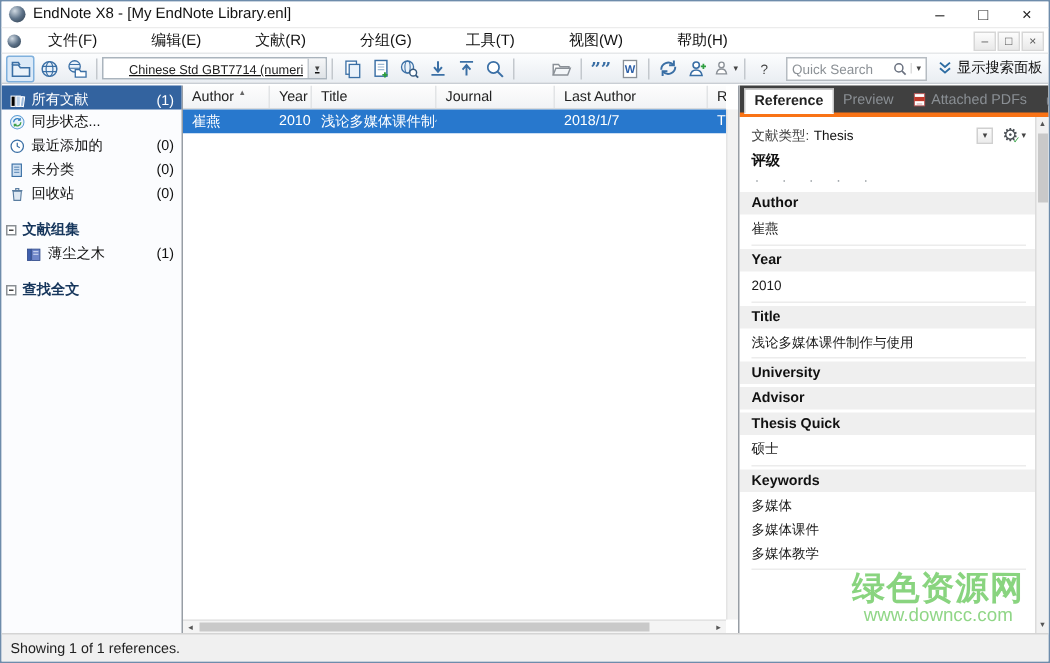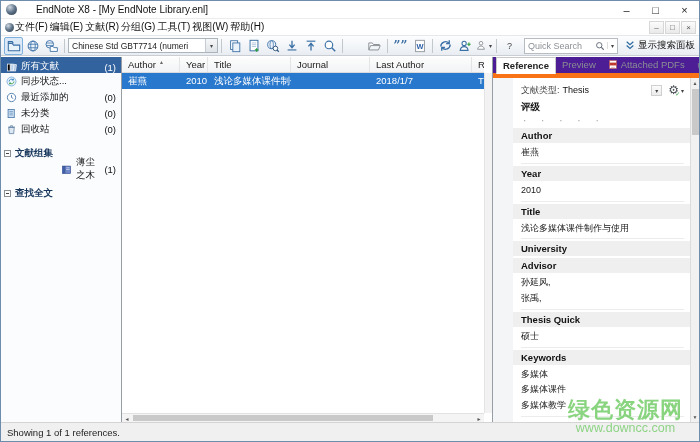--- a/index.html
+++ b/index.html
@@ -5,98 +5,98 @@
   * { margin:0; padding:0; box-sizing:border-box; }
   html,body { background:#d8d8d8; }
   .window{
     width:700px;height:442px;position:relative;margin:0 auto;
     border:1px solid #6e8cab;background:#fff;overflow:hidden;
     font-family:"Liberation Sans","DejaVu Sans",sans-serif;font-size:9px;color:#111;
   }
   
   .titlebar{height:18px;display:flex;align-items:center;background:#fff;padding-left:5px;border-bottom:1px solid #ececec;}
   .ball{width:11px;height:11px;border-radius:50%;background:radial-gradient(circle at 35% 30%, #cfd9e2 0%, #5d7288 50%, #273747 100%);flex:none;}
-  .title-text{font-size:10px;margin-left:19px;white-space:nowrap;}
+  .title-text{font-size:10px;margin-left:5px;white-space:nowrap;}
   .win-controls{margin-left:auto;display:flex;height:100%;}
   .wc{width:29px;height:100%;display:flex;align-items:center;justify-content:center;font-size:11px;color:#222;}
   
   .menubar{height:17px;display:flex;align-items:center;background:#fff;padding-left:4px;font-size:10px;border-bottom:1px solid #e6e8ea;}
   .ball.small{width:9px;height:9px;}
-  .menu-item{padding:0 1px;white-space:nowrap;}
+  .menu-item{padding:0 18px;white-space:nowrap;}
   .child-controls{margin-left:auto;display:flex;margin-right:3px;}
   .cc{width:15px;height:13px;display:flex;align-items:center;justify-content:center;font-size:8px;color:#555;border:1px solid #d7d7d7;background:linear-gradient(#fcfcfc,#e9e9e9);margin-left:1px;}
   
   .toolbar{height:20px;background:linear-gradient(#fcfdfe,#e9edf2);border-bottom:1px solid #c9ced4;display:flex;align-items:center;padding:0 3px;}
   .tbtn{height:18px;min-width:19px;display:flex;align-items:center;justify-content:center;flex:none;}
   .tbtn.selected{border:1px solid #7fb0dd;background:#dceaf8;border-radius:2px;}
   .tsep{width:1px;height:14px;background:#c3c8cd;margin:0 3px;flex:none;}
-  .style-select{width:150px;height:15px;border:1px solid #aab4bd;background:#fff;display:flex;align-items:center;font-size:8.5px;padding-left:3px;overflow:hidden;flex:none;}
+  .style-select{width:150px;height:15px;border:1px solid #aab4bd;background:#fff;display:flex;align-items:center;font-size:8.5px;padding-left:17px;overflow:hidden;flex:none;text-decoration:underline;}
   .style-name{white-space:nowrap;overflow:hidden;color:#222;}
   .caretbox{margin-left:auto;width:12px;height:100%;background:linear-gradient(#f6f7f8,#dfe3e7);border-left:1px solid #c5cbd1;display:flex;align-items:center;justify-content:center;font-size:6px;color:#444;flex:none;}
   .qsearch{width:94px;height:16px;border:1px solid #b6bcc2;background:#fff;display:flex;align-items:center;padding:0 3px;margin-left:5px;flex:none;}
   .qs-ph{color:#8c9196;font-size:9px;white-space:nowrap;}
   .qs-right{margin-left:auto;display:flex;align-items:center;gap:2px;}
   .qs-caret{font-size:6px;color:#444;border-left:1px solid #ddd;padding-left:3px;}
   .show-panel{display:flex;align-items:center;gap:3px;margin-left:7px;font-size:9.5px;white-space:nowrap;}
   
   .main{position:absolute;top:56px;left:0;right:0;bottom:19px;display:flex;}
   
   .sidebar{width:121px;background:#fbfcfe;border-right:1px solid #989ea5;display:flex;flex-direction:column;flex:none;}
   .sb-header{height:16px;background:linear-gradient(#fdfdfd,#f0f2f4);border-bottom:1px solid #d6d9dc;display:flex;align-items:center;padding-left:4px;font-size:9.5px;position:relative;flex:none;}
   .sb-sort{position:absolute;left:55px;top:1px;font-size:5px;color:#777;}
   .sb-item{height:16px;display:flex;align-items:center;padding:0 3px 0 4px;font-size:9.5px;gap:4px;flex:none;}
   .sb-item .count{margin-left:auto;padding-right:2px;}
   .sb-item.selected{background:#33639f;color:#fff;align-items:flex-end;}
   .sb-group-header{margin-top:9px;font-weight:bold;color:#16365c;display:flex;gap:4px;padding-left:3px;align-items:center;height:15px;font-size:9.5px;flex:none;}
-  .sb-sub{padding-left:15px;margin-left:44px;}
+  .sb-sub{padding-left:15px;}
   .cbox{width:7px;height:7px;border:1px solid #8a8f94;background:#fff;position:relative;flex:none;}
   .cbox:after{content:"";position:absolute;left:1px;right:1px;top:2px;height:1px;background:#444;}
   .si{width:12px;height:12px;display:flex;align-items:center;justify-content:center;flex:none;}
   
   .list{flex:1;background:#fff;position:relative;border-right:1px solid #989ea5;display:flex;flex-direction:column;overflow:hidden;}
   .grid-cols{display:grid;grid-template-columns:58px 28px 83px 79px 102px 1fr;}
   .list-header{height:16px;background:linear-gradient(#fdfdfd,#f2f3f5);border-bottom:1px solid #d8dadc;font-size:9.5px;color:#222;flex:none;margin-right:8px;}
   .lh-cell{padding:2px 0 0 6px;border-right:1px solid #e2e4e6;white-space:nowrap;overflow:hidden;}
   .lh-cell:last-child{border-right:none;}
   .lh-sort{font-size:5px;color:#666;vertical-align:top;margin-left:3px;}
   .list-row{height:16px;background:#2878cd;color:#fff;font-size:9.5px;flex:none;margin-right:8px;}
   .lr-cell{padding:2px 0 0 6px;white-space:nowrap;overflow:hidden;}
   .list-body{flex:1;background:#fff;}
   .vscroll-list{position:absolute;top:16px;right:0;bottom:9px;width:8px;background:#f2f2f2;border-left:1px solid #e4e4e4;}
   .hscroll{position:absolute;left:0;right:8px;bottom:0;height:9px;background:#f4f4f4;border-top:1px solid #e2e2e2;display:flex;align-items:center;}
   .hs-arrow{width:10px;text-align:center;font-size:6px;color:#555;flex:none;}
   .hs-thumb{height:6px;background:#c9c9c9;width:300px;margin-left:1px;}
   .hs-spacer{flex:1;}
   
   .rightpanel{width:206px;display:flex;flex-direction:column;background:#f4f5f6;flex:none;}
-  .rp-tabs{height:21px;display:flex;align-items:flex-end;background:#4c1d95;border-bottom:5px solid #f97316;padding:2px 3px 0 3px;flex:none;}
+  .rp-tabs{height:21px;display:flex;align-items:flex-end;background:#404040;border-bottom:3px solid #f97316;padding:2px 3px 0 3px;flex:none;}
   .rp-tab{height:17px;padding:0 6px;display:flex;align-items:center;font-size:9.5px;color:#8a8f94;gap:3px;white-space:nowrap;}
   .rp-tab.active{background:#fff;border:1px solid #c9c9c9;border-bottom:1px solid #fff;font-weight:bold;color:#222;margin-bottom:-1px;}
-  .rp-body{flex:1;display:flex;background:#fff;overflow:hidden;margin-left:20px;}
+  .rp-body{flex:1;display:flex;background:#fff;overflow:hidden;}
   .rp-content{flex:1;padding:4px 6px 0 8px;overflow:hidden;}
   .type-row{display:flex;align-items:center;height:16px;}
   .type-label{color:#444;}
   .type-value{margin-left:3px;color:#111;}
   .type-caret{margin-left:auto;width:11px;height:11px;border:1px solid #d0d0d0;background:linear-gradient(#fbfbfb,#ececec);display:flex;align-items:center;justify-content:center;font-size:6px;color:#444;}
   .gear-wrap{display:flex;align-items:center;margin-left:6px;gap:2px;position:relative;}
   .gear{font-size:12px;color:#4a4f55;line-height:1;}
   .gear-check{position:absolute;left:7px;top:6px;font-size:6px;color:#2e9e3f;font-weight:bold;}
   .gear-caret{font-size:6px;color:#444;}
   .rating-label{font-weight:bold;font-size:9.5px;margin-top:3px;}
   .rating-dots{color:#9aa0a5;letter-spacing:6px;font-size:10px;margin:1px 0 2px 2px;}
   .field-label{font-weight:bold;font-size:9.5px;background:#efefef;margin:2px -6px 0 -8px;padding:2px 0 2px 8px;}
   .field-value{padding:2px 0;border-bottom:1px solid #ececec;white-space:pre-line;color:#1a1a1a;line-height:1.75;}
   .rp-vscroll{width:9px;background:#f1f1f1;border-left:1px solid #dcdcdc;display:flex;flex-direction:column;align-items:center;flex:none;}
   .vs-arrow{font-size:5px;color:#555;padding:2px 0;}
   .vs-thumb{width:7px;height:46px;background:#c9c9c9;margin-top:1px;}
   .vs-spacer{flex:1;}
   
   .statusbar{position:absolute;left:0;right:0;bottom:0;height:19px;background:#f0f0f0;border-top:1px solid #d4d4d4;display:flex;align-items:center;padding-left:6px;font-size:9.5px;color:#222;}
   
-  .watermark{position:absolute;right:16px;bottom:5px;z-index:40;text-align:center;pointer-events:none;}
+  .watermark{position:absolute;right:16px;bottom:23px;z-index:40;text-align:center;pointer-events:none;}
   .wm1{font-size:22px;font-weight:bold;letter-spacing:1px;color:rgba(116,204,105,0.85);line-height:1;}
   .wm2{font-size:12.5px;color:rgba(116,204,105,0.8);line-height:1.2;}
   svg{display:block;}
 </style>
 </head>
 <body>
 
 <div class="window">
 
   <div class="titlebar">
@@ -439,22 +439,20 @@
 
           <div class="field-label">Year</div>
           <div class="field-value">2010</div>
 
           <div class="field-label">Title</div>
           <div class="field-value">浅论多媒体课件制作与使用</div>
 
           <div class="field-label">University</div>
 
           <div class="field-label">Advisor</div>
-          <div class="field-value">孙延风,
-张禹,</div>
 
           <div class="field-label">Thesis Quick</div>
           <div class="field-value">硕士</div>
 
           <div class="field-label">Keywords</div>
           <div class="field-value">多媒体
 多媒体课件
 多媒体教学</div>
 
         </div>

